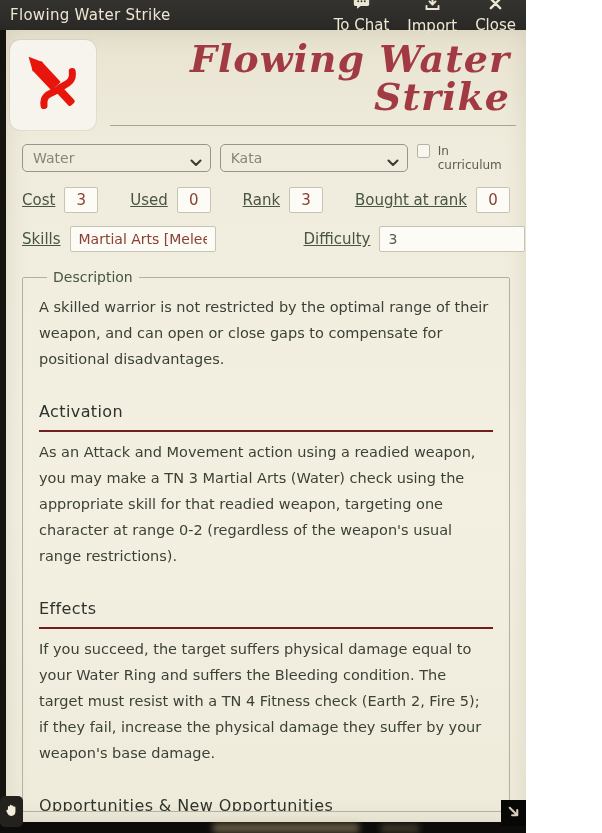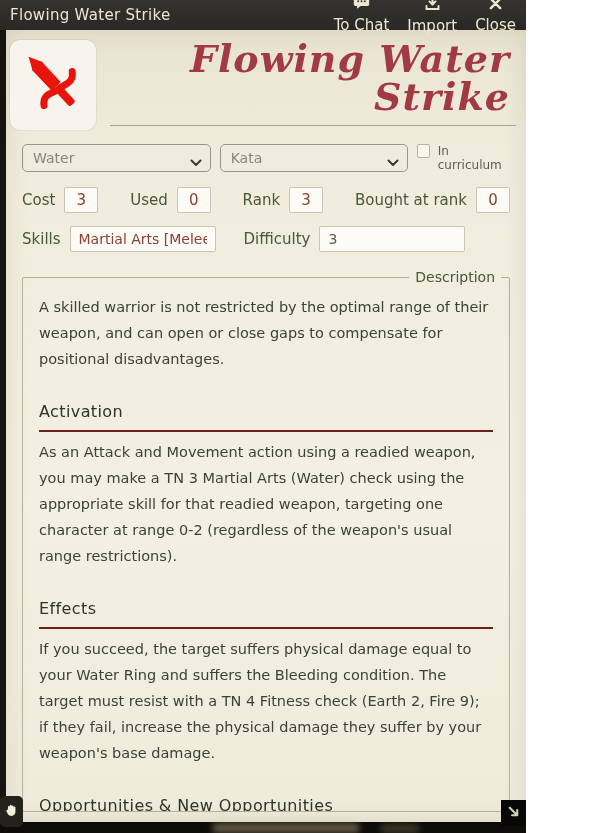--- a/index.html
+++ b/index.html
@@ -43,32 +43,32 @@
     background:transparent; border:1px solid #97948a; border-radius:5px; color:#85857b;
     font-size:14px; padding:0 28px 0 10px; font-family:inherit; cursor:pointer; }
   .chev { position:absolute; right:9px; top:8px; pointer-events:none; }
   .curriculum { margin-left:auto; display:flex; align-items:flex-start; gap:8px; padding-right:4px; }
   .cb { width:14px; height:14px; appearance:none; -webkit-appearance:none; border:1px solid #b6b3a5;
     background:#f8f6ed; border-radius:2px; cursor:pointer; }
   .curriculum-label { font-size:12px; color:#5c5c51; }
 
   .row2 { justify-content:space-between; margin-bottom:13px; }
   .fgroup { display:flex; align-items:center; gap:9px; }
-  .flabel { font-size:15px; color:#46563f; white-space:nowrap; }
+  .flabel { font-size:15px; color:#46563f; white-space:nowrap;text-decoration:underline; }
   .in { border:1px solid #c8c4b3; background:#fcfbf5; border-radius:2px; height:26px;
     font-family:inherit; font-size:14px; color:#8c4034; }
   .num { width:34px; text-align:center; font-size:15px; }
-  .row3 { gap:28px; margin-bottom:15px; }
+  .row3 { gap:88px; margin-bottom:15px; }
   .skills-in { width:146px; padding:0 8px; }
   .diff-in { width:146px; padding:0 8px; color:#56594d; }
 
   
   .details { flex:1; margin:2px 16px 10px; border:1px solid #b4b0a0; border-radius:2px;
     padding:2px 16px 8px; overflow:hidden; min-height:0; }
-  .details legend { font-size:14px; color:#46563f; padding:0 6px; margin-left:8px;text-align:right; }
+  .details legend { font-size:14px; color:#46563f; padding:0 6px; margin-left:8px; }
   .details p { font-size:14.5px; color:#3c4136; line-height:1.78; margin:8px 0 0; }
   .details h2 { font-size:16px; font-weight:normal; color:#2e322b; letter-spacing:.4px;
     margin:30px 0 0; padding-bottom:9px; border-bottom:2px solid #6f201c; }
   .opp-icon { display:inline-block; vertical-align:-2px; margin:0 3px 0 5px; }
 
   
   .ref-row { flex:none; display:flex; align-items:center; margin:0 19px 10px 22px; gap:10px; }
   .ref-label { font-size:14px; color:#46563f; width:158px; flex:none; }
   .ref-in { flex:1; padding:0 9px; }
 
@@ -206,21 +206,21 @@
 
     <fieldset class="details">
       <legend>Description</legend>
 
       <p>A skilled warrior is not restricted by the optimal range of their weapon, and can open or close gaps to compensate for positional disadvantages.</p>
 
       <h2>Activation</h2>
       <p>As an Attack and Movement action using a readied weapon, you may make a TN 3 Martial Arts (Water) check using the appropriate skill for that readied weapon, targeting one character at range 0-2 (regardless of the weapon's usual range restrictions).</p>
 
       <h2>Effects</h2>
-      <p>If you succeed, the target suffers physical damage equal to your Water Ring and suffers the Bleeding condition. The target must resist with a TN 4 Fitness check (Earth 2, Fire 9); if they fail, increase the physical damage they suffer by your weapon's base damage.</p>
+      <p>If you succeed, the target suffers physical damage equal to your Water Ring and suffers the Bleeding condition. The target must resist with a TN 4 Fitness check (Earth 2, Fire 5); if they fail, increase the physical damage they suffer by your weapon's base damage.</p>
 
       <h2>Opportunities &amp; New Opportunities</h2>
       <p><span>Water</span><span class="opp-icon"><svg width="16" height="16" viewBox="0 0 20 20">
               <g fill="#a62f2b">
                 <path d="M10 10 C7 7.5 6.5 2.5 10.8 1 C9 4.2 11.8 6.8 10 10 Z"></path>
                 <path d="M10 10 C7 7.5 6.5 2.5 10.8 1 C9 4.2 11.8 6.8 10 10 Z" transform="rotate(72 10 10)"></path>
                 <path d="M10 10 C7 7.5 6.5 2.5 10.8 1 C9 4.2 11.8 6.8 10 10 Z" transform="rotate(144 10 10)"></path>
                 <path d="M10 10 C7 7.5 6.5 2.5 10.8 1 C9 4.2 11.8 6.8 10 10 Z" transform="rotate(216 10 10)"></path>
                 <path d="M10 10 C7 7.5 6.5 2.5 10.8 1 C9 4.2 11.8 6.8 10 10 Z" transform="rotate(288 10 10)"></path>
               </g>

